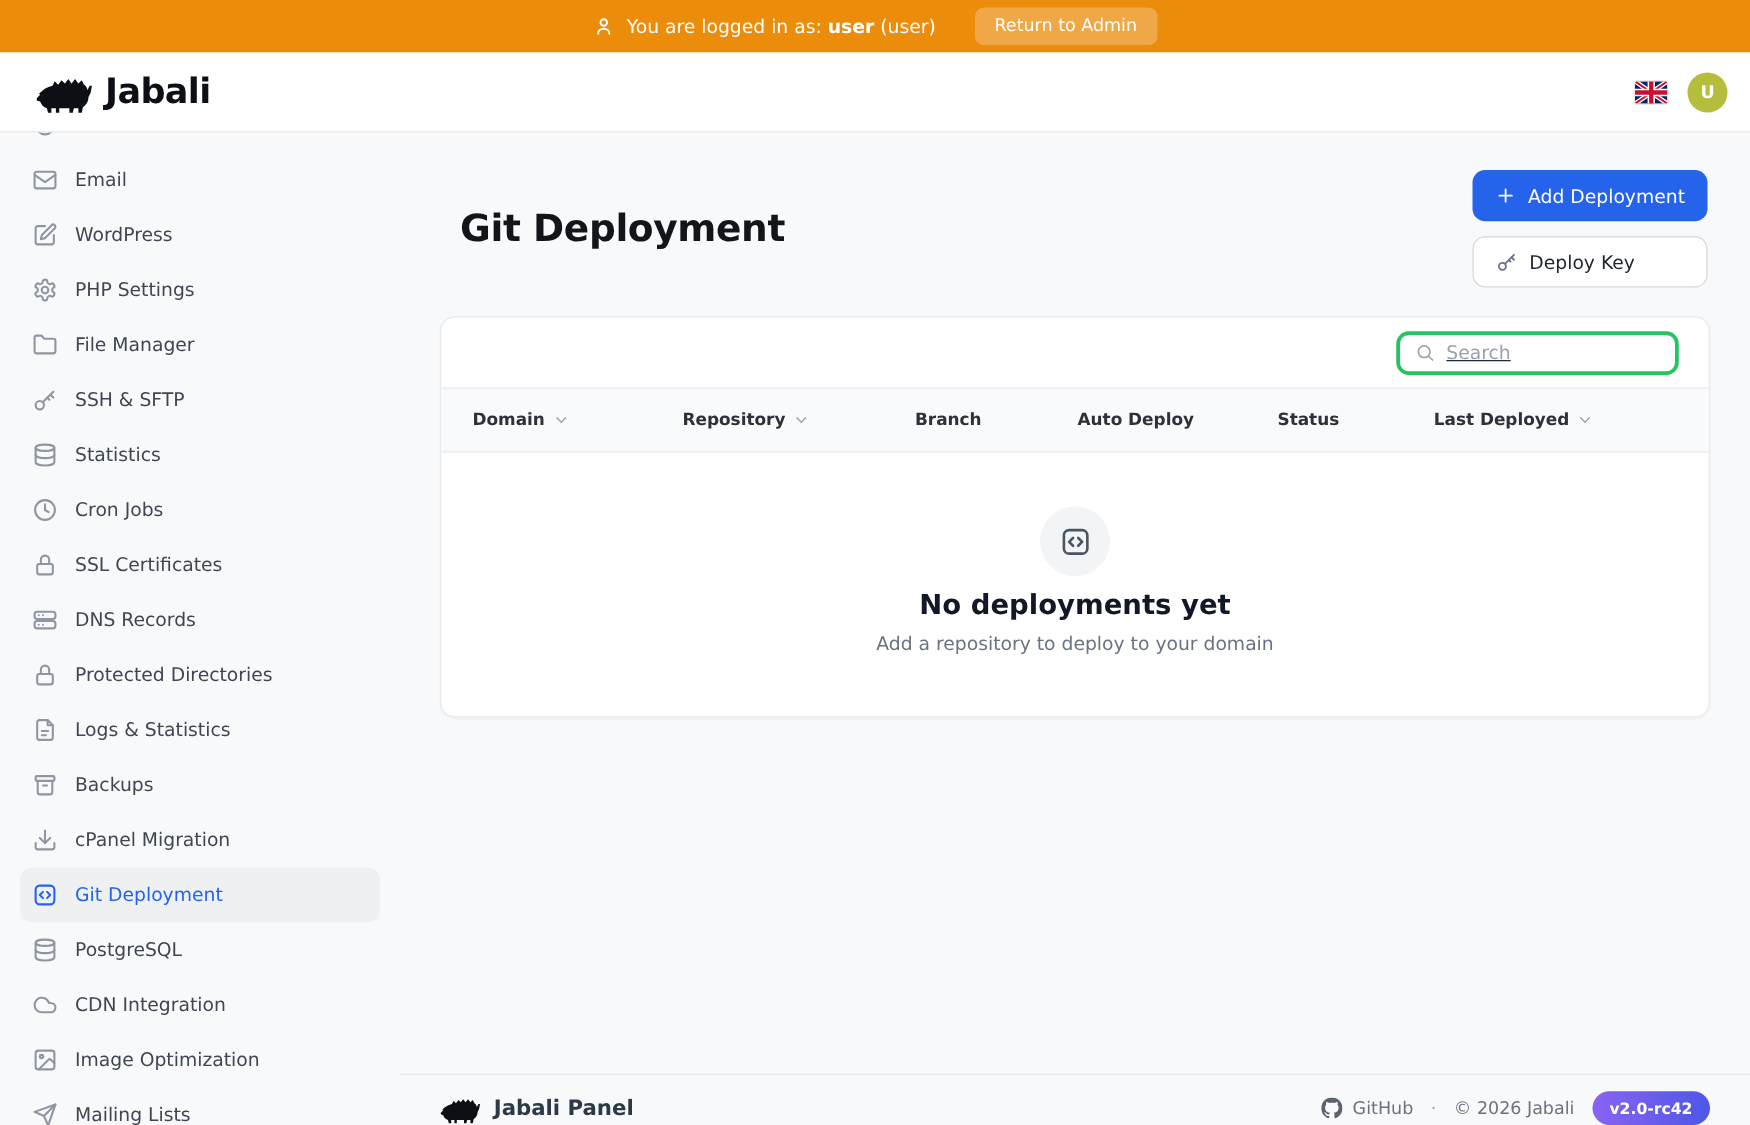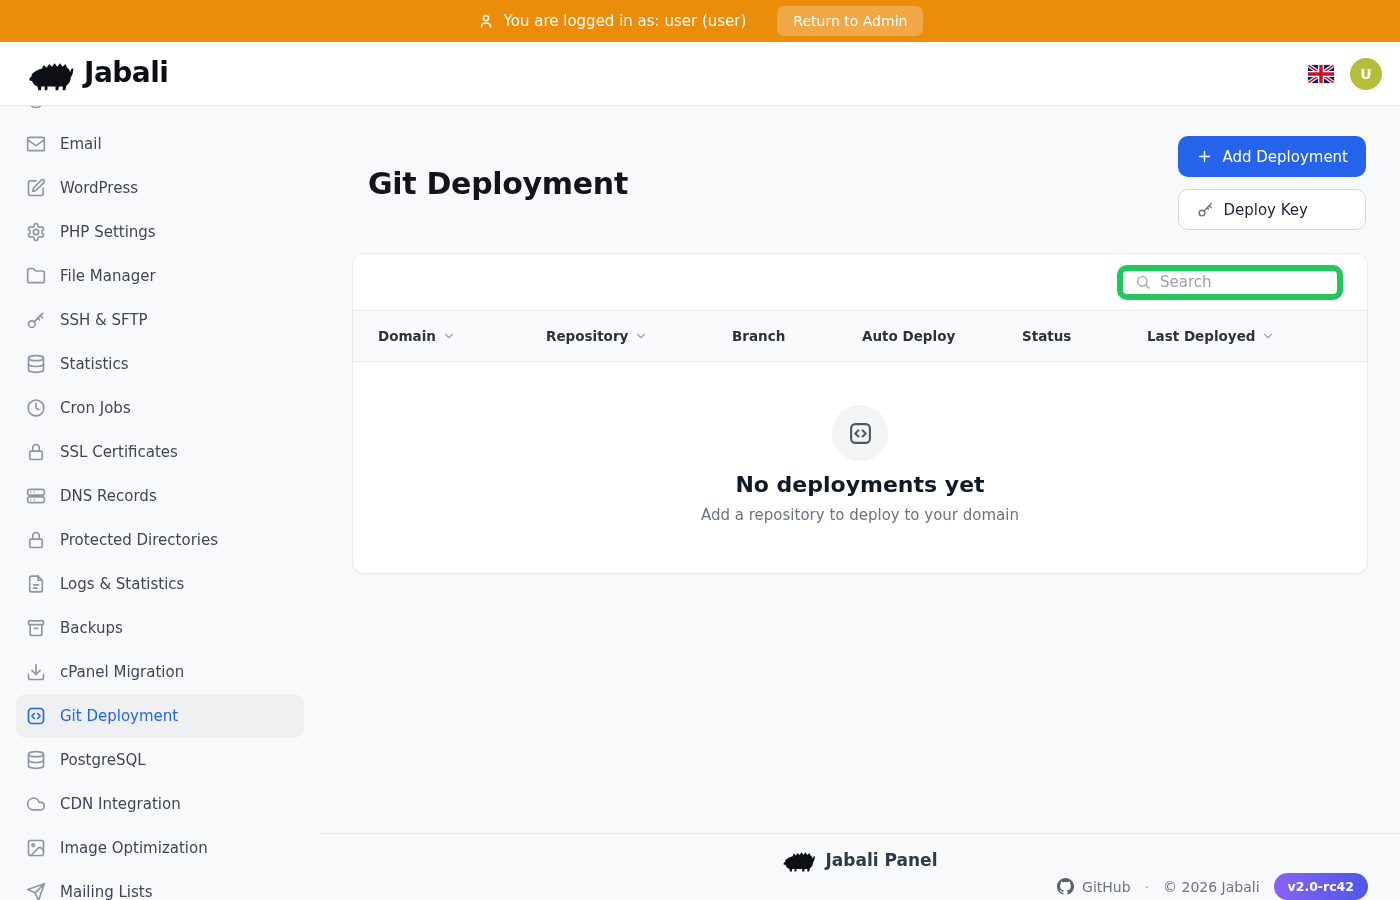--- a/index.html
+++ b/index.html
@@ -10,21 +10,21 @@
   }
   svg { display:block; }
 
   
   .topbar{
     height:42px; background:#ec8c0b; color:#fff;
     display:flex; align-items:center; justify-content:center; gap:9px;
     font-size:15px;
   }
   .topbar .uicon svg{ width:18px; height:18px; stroke:#fff; }
-  .topbar b{ font-weight:400; }
+  .topbar b{ font-weight:700; }
   .return-btn{
     margin-left:22px; background:rgba(255,255,255,.24); color:#fff;
     border:none; border-radius:7px; padding:7px 16px; font-size:14px;
     font-family:inherit; cursor:pointer;
   }
 
   
   .header{
     height:64px; background:#fff; border-bottom:1px solid #e7e8ea;
     display:flex; align-items:center; padding:0 18px 0 28px;
@@ -71,22 +71,22 @@
   .btn-secondary{ background:#fff; color:#1f2430; border:1px solid #d6d8dc; }
   .btn-secondary svg{ color:#6b7280; }
 
   
   .card{
     margin:23px 32px 0 32px; background:#fff; border:1px solid #e9eaec;
     border-radius:12px; box-shadow:0 1px 2px rgba(16,24,40,.04); overflow:hidden;
   }
   .card-toolbar{ height:56px; display:flex; align-items:center; justify-content:flex-end; padding:0 24px; }
   .search-box{
-    width:226px; height:35px; border:6px solid #22c55e; border-radius:10px;
-    display:flex; align-items:center; padding:0 12px; gap:9px; background:#fff;
+    width:226px; height:35px; border:3px solid #22c55e; border-radius:10px;
+    display:flex; align-items:center; padding:0 12px; gap:9px; background:#fff;text-decoration:underline;
   }
   .search-box svg{ width:16px; height:16px; color:#9ca3af; flex:0 0 16px; }
   .search-box input{
     border:none; outline:none; width:100%; font-size:15px; font-family:inherit; color:#374151; background:transparent;
   }
   .search-box input::placeholder{ color:#9aa1ac; }
 
   .table-head{
     height:52px; background:#f9fafb; border-top:1px solid #ebecee; border-bottom:1px solid #ebecee;
     display:flex; align-items:center; padding-left:25px;
@@ -105,21 +105,21 @@
     width:56px; height:56px; border-radius:50%; background:#f3f4f6;
     display:flex; align-items:center; justify-content:center; color:#4b5563;
   }
   .empty-badge svg{ width:25px; height:25px; }
   .empty-title{ margin-top:11px; font-size:22px; font-weight:700; color:#111827; }
   .empty-sub{ margin-top:9px; font-size:15px; color:#6b7280; }
 
   
   .footer{
     margin-top:auto; border-top:1px solid #e7e8ea; padding:13px 32px 0 32px;
-    display:flex; align-items:center;flex-direction:column;
+    display:flex; align-items:center;
   }
   .footer-brand{ display:flex; align-items:center; gap:11px; }
   .footer-brand svg{ width:32px; height:26px; }
   .footer-brand-name{ font-size:17px; font-weight:700; color:#2e3947; }
   .footer-right{ margin-left:auto; display:flex; align-items:center; gap:14px; color:#6b7280; font-size:14px; }
   .gh-link{ display:flex; align-items:center; gap:8px; cursor:pointer; color:#6b7280; }
   .gh-link svg{ width:17px; height:17px; fill:#5b626d; }
   .dot-sep{ color:#9ca3af; }
   .version-badge{
     background:linear-gradient(90deg,#8a63f4,#4d57e6); color:#fff;

